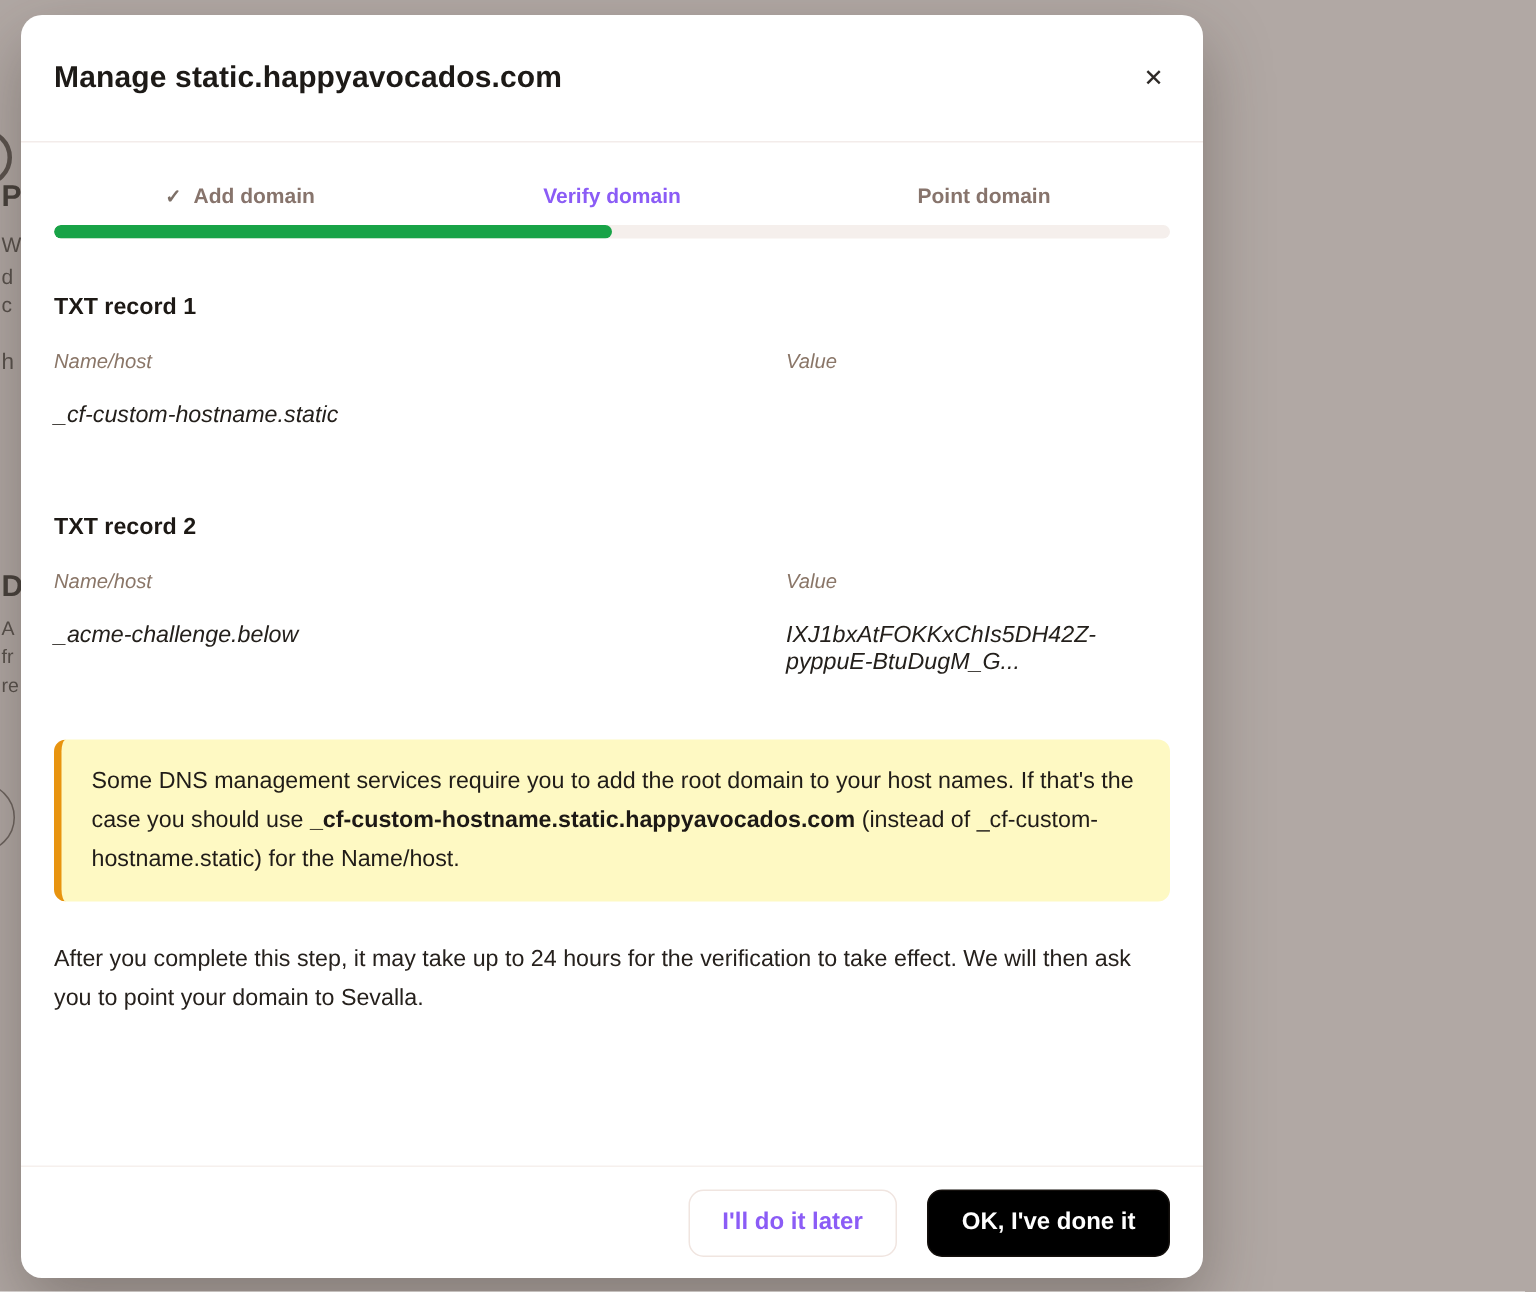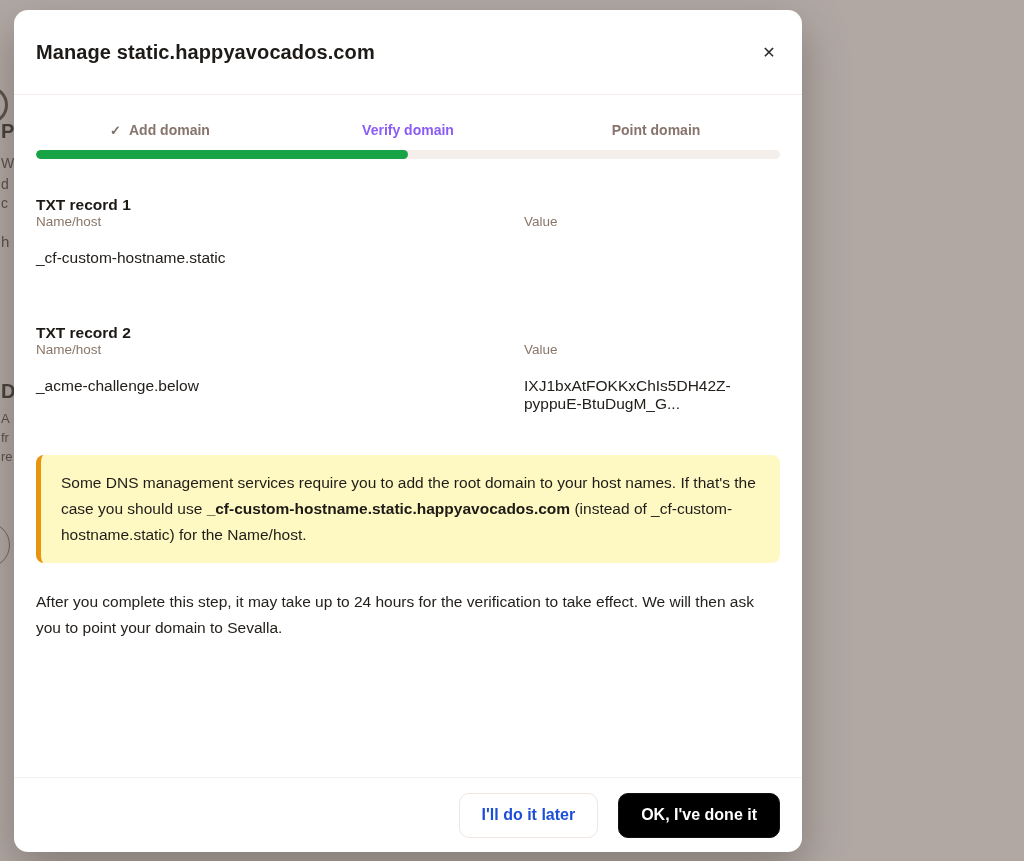--- a/index.html
+++ b/index.html
@@ -70,24 +70,24 @@
     margin-left: 4px; cursor: pointer;
   }
 
   
   .record { margin-top: 37px; }
   .record-title { font-size: 15.5px; font-weight: 700; color: #1d1915; }
   .record-grid {
     display: grid; grid-template-columns: 488px 1fr;
   }
   .record-grid .lbl {
-    font-size: 13.5px; color: #8a7668; font-weight: 400;
+    margin-top: 19px; font-size: 13.5px; color: #8a7668; font-weight: 400; font-style: italic;
   }
   .record-grid .val {
-    margin-top: 20px; font-size: 15.5px; color: #24201c;
+    margin-top: 20px; font-size: 15.5px; color: #24201c; font-style: italic;
   }
 
   
   .callout {
     margin-top: 42px;
     background: #fef9c3;
     border-left: 5px solid #e8940f;
     border-radius: 8px;
     padding: 15px 20px;
     font-size: 15.5px; line-height: 26px; color: #201c18;
@@ -100,21 +100,21 @@
     margin-top: auto; flex: 0 0 75px;
     border-top: 1px solid #f6f0ed;
     display: flex; align-items: center; justify-content: flex-end; gap: 20px;
     padding: 0 22px;
   }
   .btn {
     height: 45px; border-radius: 10px; padding: 0 22px;
     font-family: "Liberation Sans", sans-serif;
     font-size: 16px; font-weight: 700; cursor: pointer;
   }
-  .btn-secondary { background: #ffffff; border: 1px solid #f0e5e0; color: #1d4ed8; }
+  .btn-secondary { background: #ffffff; border: 1px solid #f0e5e0; color: #8b5cf6; }
   .btn-primary { background: #000000; border: 1px solid #14100d; color: #ffffff; }
 </style>
 </head>
 <body>
 
 <div class="backdrop">
   <div class="arc" style="width:38px;height:38px;left:-30px;top:86px;"></div>
   <span class="frag bold" style="top:121px;font-size:20px;">P</span>
   <span class="frag" style="top:156px;font-size:14px;">W</span>
   <span class="frag" style="top:177px;font-size:14px;">d</span>

